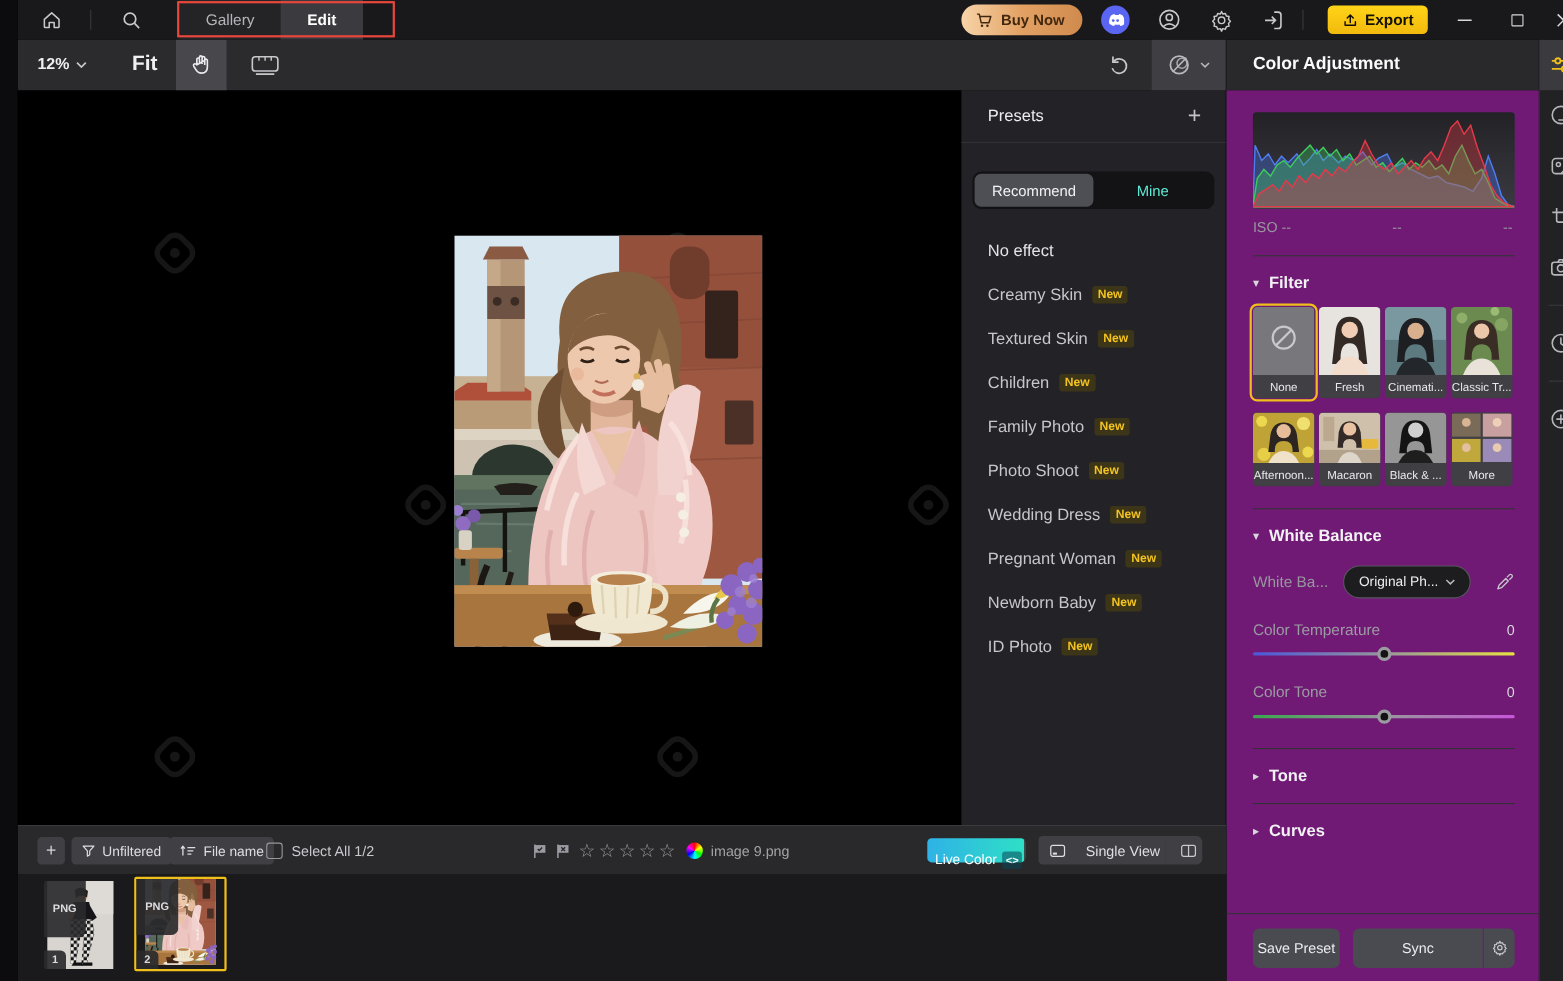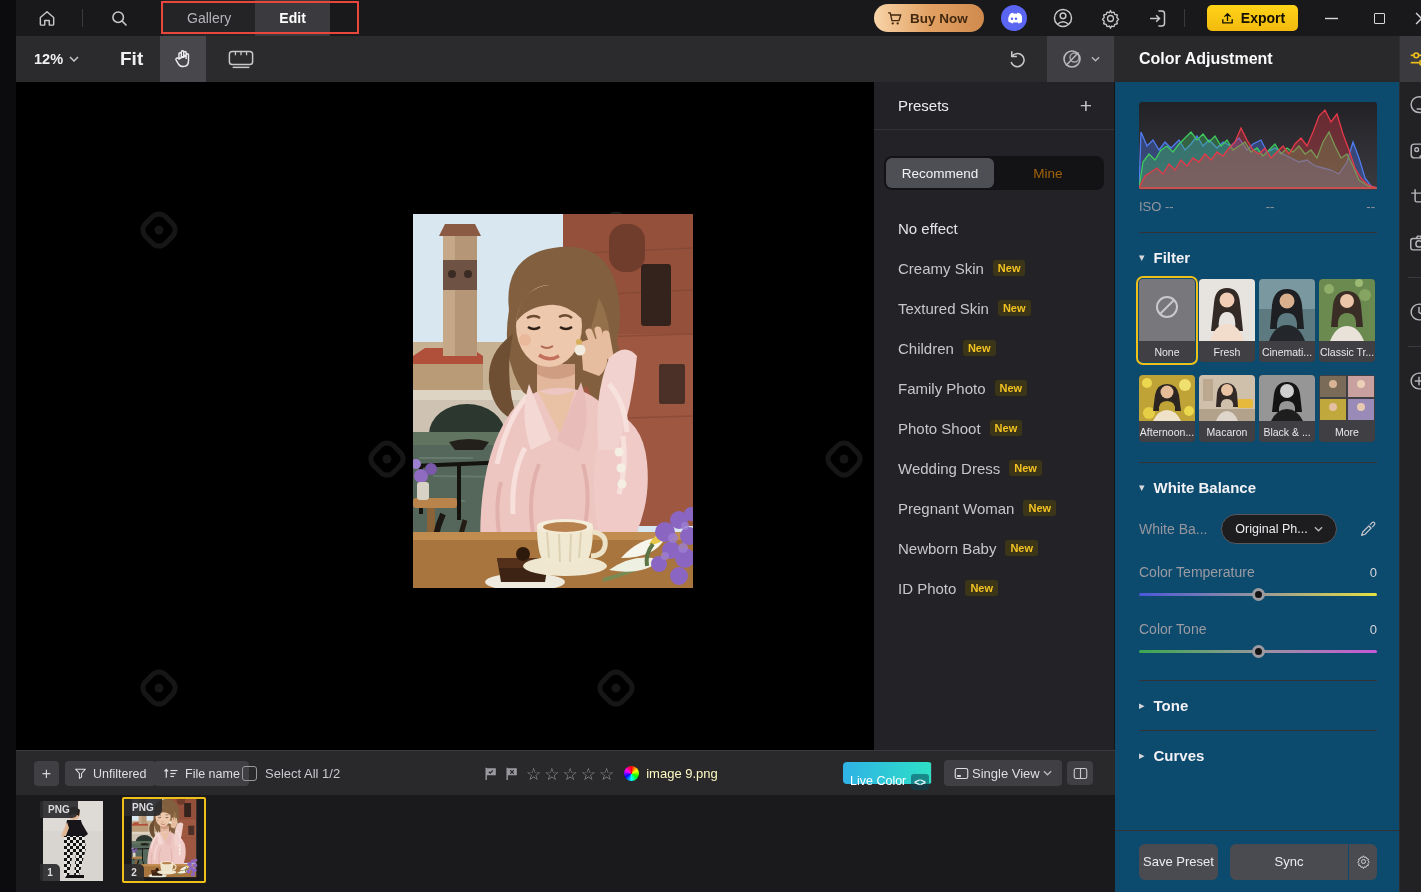--- a/index.html
+++ b/index.html
@@ -38,32 +38,32 @@
   .canvas { position:absolute; left:0; top:82px; width:858px; height:668px; background:#000; overflow:hidden; }
   .wm { position:absolute; width:60px; height:60px; opacity:.95; }
   .photo { position:absolute; left:397px; top:132px; width:280px; height:374px; }
 
   
   .presets { position:absolute; left:858px; top:82px; width:241px; height:668px; background:#232327; border-right:1px solid #151517; }
   .presets-head { height:48px; display:flex; align-items:center; justify-content:space-between; padding:0 22px 0 24px;
                   border-bottom:1px solid #323236; font-size:15px; color:#ececef; }
   .plus { font-size:21px; color:#c2c2c7; font-weight:400; line-height:1; }
   .seg { margin:26px 10px 0 10px; height:34px; background:#131316; border-radius:8px; padding:2px; display:flex; }
-  .seg-cell { flex:1; display:flex; align-items:center; justify-content:center; border-radius:6px; font-size:13.5px; color:#a16207; }
+  .seg-cell { flex:1; display:flex; align-items:center; justify-content:center; border-radius:6px; font-size:13.5px; color:#5eead4; }
   .seg-cell.on { background:#4e4e55; color:#f2f2f4; }
   .plist { margin-top:18px; }
   .pitem { height:40px; display:flex; align-items:center; gap:9px; padding-left:24px; font-size:15px; color:#c6c6cb; }
   .pitem:first-child { color:#e4e4e8; }
   .nbadge { font-size:11px; font-weight:bold; color:#f2c322; background:#3d3517; padding:2px 5px; border-radius:3px; }
   .nbadge:empty { display:none; }
 
   
   .cpanel-head { position:absolute; left:1099px; top:36px; width:284px; height:46px; background:#29292c;
                  display:flex; align-items:center; padding-left:24px; font-size:16px; font-weight:bold; color:#fafafa; z-index:20; }
-  .cpanel { position:absolute; left:1099px; top:82px; width:284px; height:810px; background:#0c4a6e; }
+  .cpanel { position:absolute; left:1099px; top:82px; width:284px; height:810px; background:#701a75; }
   .cp-inner { padding:20px 22px 0 24px; }
   .histo { width:238px; height:88px; border-radius:3px; background:linear-gradient(#222226,#3a3a41); overflow:hidden; }
   .isorow { display:flex; justify-content:space-between; margin:9px 2px 0 0; font-size:13px; color:#97979d; }
   .cdiv { border-top:1px solid #323236; margin:18px 0 0 0; }
   .sect-h { display:flex; align-items:center; gap:9px; font-size:15px; font-weight:bold; color:#f2f2f4; margin-top:16px; }
   .tri { font-size:11px; color:#d8d8dc; }
   .fgrid { display:flex; gap:4px; margin-top:13px; }
   .fcard { width:56px; border-radius:4px; background:#3f3f44; overflow:hidden; position:relative; }
   .fcard .fimg { display:block; width:56px; }
   .fcard .flabel { height:21px; display:flex; align-items:center; justify-content:center; font-size:10.5px; color:#e9e9ec; white-space:nowrap; overflow:hidden; padding:0 12px; }
@@ -97,37 +97,37 @@
   .bottombar { position:absolute; left:0; top:750px; width:1099px; height:45px; background:#29292c; border-top:1px solid #39393d; z-index:20; }
   .bb-btn { position:absolute; top:10px; height:25px; background:#3f3f44; border-radius:4px; display:flex; align-items:center; gap:6px;
             padding:0 9px; font-size:12.5px; color:#dedee2; }
   .bb-plus { width:25px; justify-content:center; padding:0; font-size:16px; color:#d4d4d8; }
   .selrow { position:absolute; left:226px; top:10px; height:25px; display:flex; align-items:center; gap:8px; font-size:13px; color:#cscsce; color:#c8c8ce; }
   .cbox { width:15px; height:15px; border:1.5px solid #97979c; border-radius:3px; }
   .centergrp { position:absolute; left:468px; top:8px; height:29px; display:flex; align-items:center; gap:7px; }
   .stars { color:#97979c; font-size:17px; letter-spacing:3px; font-family:"DejaVu Sans",sans-serif; }
   .cwheel { width:15px; height:15px; border-radius:50%;
             background:conic-gradient(#f00,#ff0,#0f0,#0ff,#00f,#f0f,#f00); }
-  .fname { font-size:13px; color:#fef9c3; }
+  .fname { font-size:13px; color:#a3a3a3; }
   .livecolor { position:absolute; left:827px; top:11px; height:22px; border-radius:4px; display:flex; align-items:flex-start;
                background:linear-gradient(90deg,#2fb2e6,#2ee0c6); padding:12px 3px 0 7px; gap:5px; }
   .lc-label { font-size:12.5px; color:#fff; }
   .lc-code { background:rgba(10,70,86,.55); border-radius:3px; height:16px; padding:0 3px; font-size:10px; color:#eafcff; display:flex; align-items:center; font-weight:bold; }
   .bb-div { position:absolute; top:12px; width:1px; height:20px; background:#3d3d41; }
-  .sv-btn { position:absolute; left:928px; top:9px; height:26px; background:#3f3f44; border-radius:4px; display:flex; align-items:center; gap:3px; padding:0 10px; font-size:13px; color:#dedee2; }
+  .sv-btn { position:absolute; left:928px; top:9px; height:26px; background:#3f3f44; border-radius:4px; display:flex; align-items:center; gap:18px; padding:0 10px; font-size:13px; color:#dedee2; }
   .split-btn { position:absolute; left:1051px; top:10px; width:26px; height:24px; background:#3f3f44; border-radius:4px; display:flex; align-items:center; justify-content:center; color:#c8c8cd; }
 
   
   .filmstrip { position:absolute; left:0; top:795px; width:1099px; height:97px; background:#1a1a1c; }
   .thumb { position:absolute; border-radius:2px; overflow:hidden; }
   .thumb svg { display:block; }
   .thumb.sel { border:2px solid #f0c01a; }
   .badge { position:absolute; background:rgba(42,42,45,.92); color:#dcdce0; font-size:10px; font-weight:bold;
            display:flex; align-items:center; justify-content:center; }
-  .badge.fmt { left:0; top:0; padding:3px 8px; border-radius:0 0 6px 0; }
+  .badge.fmt { left:0; top:0; padding:20px 8px; border-radius:0 0 6px 0; }
   .badge.num { left:0; bottom:0; width:20px; height:17px; border-radius:0 5px 0 0; }
 
   svg.ic { display:block; }
 </style>
 </head>
 <body>
 
 <div class="app">
 
   <svg width="0" height="0" style="position:absolute">

